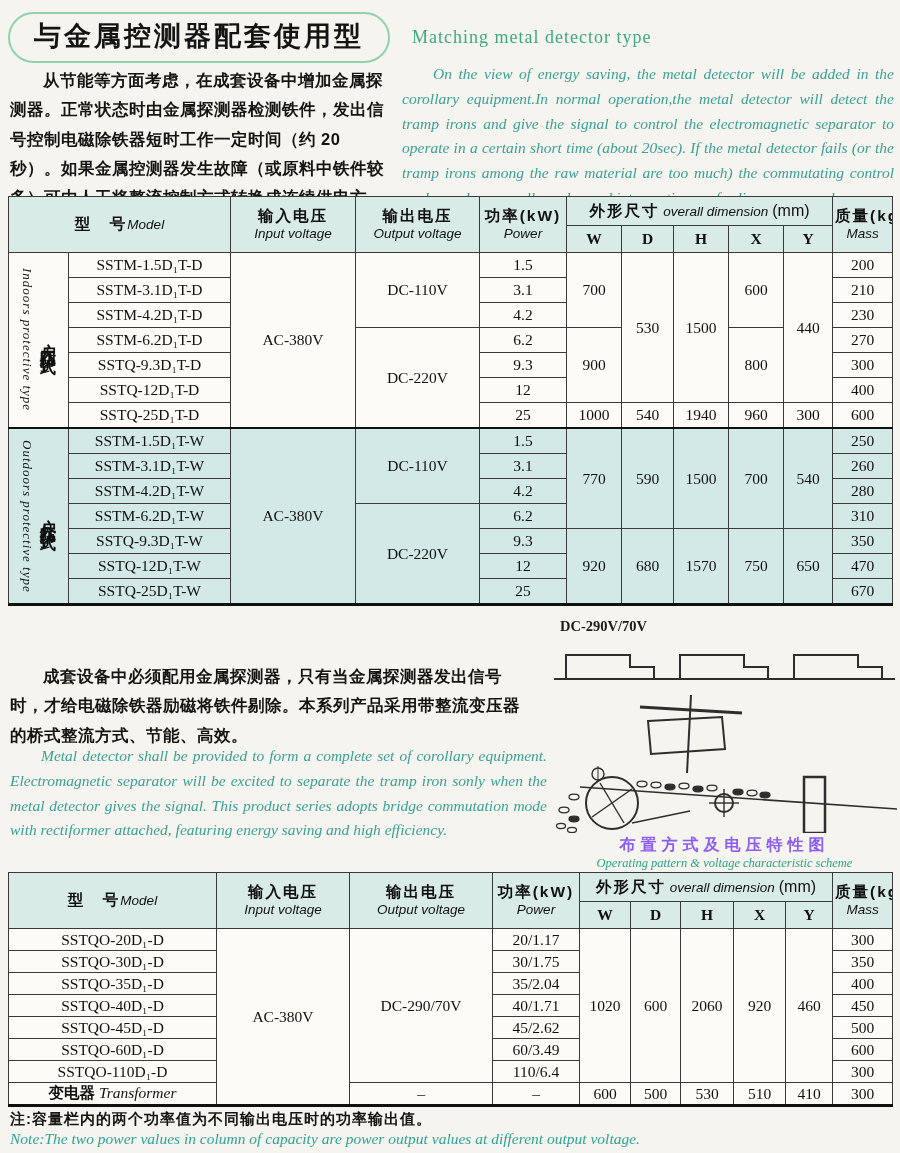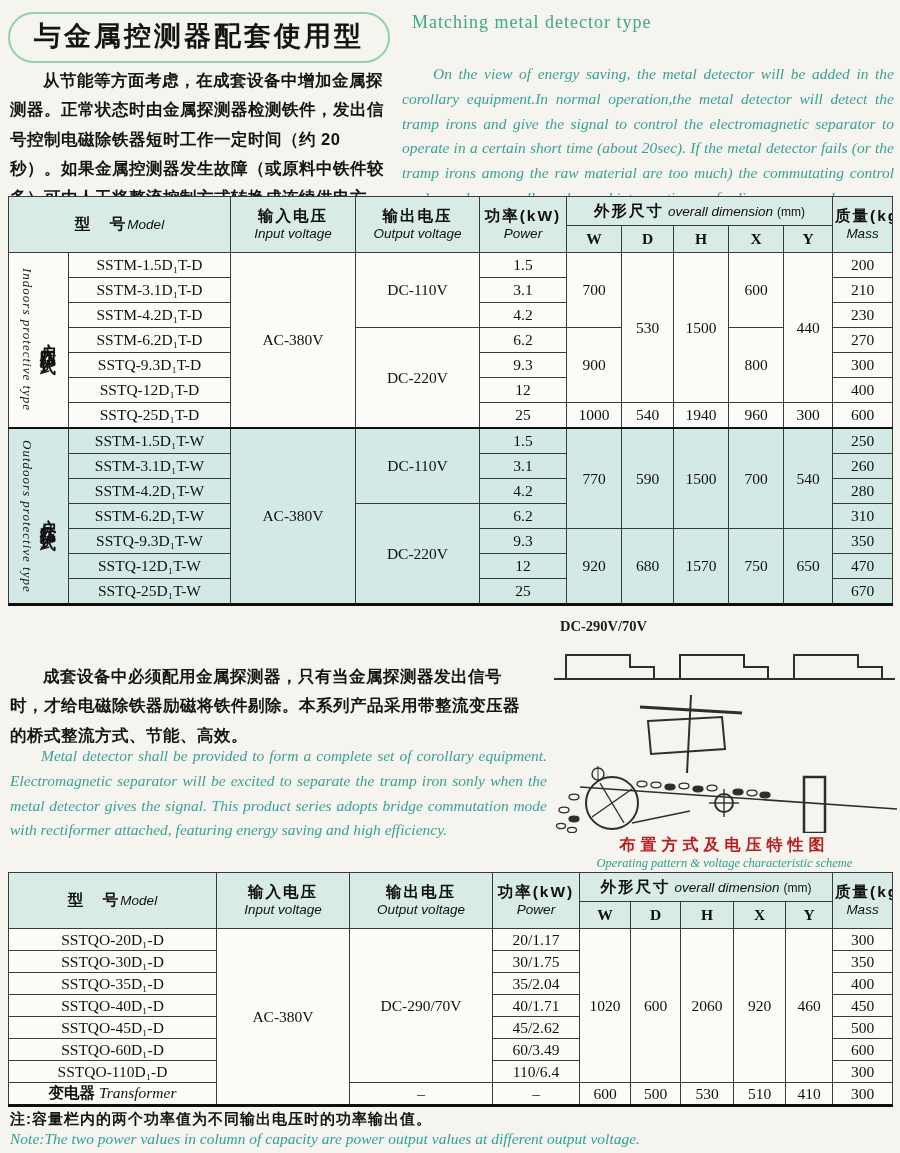--- a/index.html
+++ b/index.html
@@ -3,21 +3,21 @@
 <meta charset="utf-8">
 <style>
   html,body { margin:0; padding:0; }
   .page {
     position:relative; width:900px; height:1153px;
     background:#f5f4ee; overflow:hidden;
     font-family:"Liberation Sans", sans-serif; color:#1b1b1b;
   }
 
   
-  .sec-head { position:absolute; display:flex; gap:22px; }
+  .sec-head { position:absolute; display:flex; align-items:center; gap:22px; }
   #sec1-head { left:8px; top:12px; }
   #sec2-head { left:8px; top:606px; }
   .pill {
     border:2px solid #8fd2ac; border-radius:34px; padding:4px 24px 7px;
     font-size:27px; font-weight:bold; letter-spacing:3px; color:#141414;
     background:transparent; white-space:nowrap;
   }
   .sec-en { font-family:"Liberation Serif", serif; font-size:18px; color:#3fa97e; letter-spacing:1px; }
 
   
@@ -37,38 +37,38 @@
   th, td { border:1px solid #3a3a3a; text-align:center; vertical-align:middle; padding:0 2px;
            font-family:"Liberation Serif", serif; font-size:15.5px; color:#101010;
            overflow:hidden; white-space:nowrap; }
   thead th { background:#d8ebe6; }
   #table1 tbody td { height:24px; }
   #table2 tbody td { height:21px; }
   .h1 th { height:28px; } .h2 th { height:26px; }
   .th-zh { font-family:"Liberation Sans", sans-serif; font-weight:bold; font-size:15.5px; letter-spacing:2px; }
   .th-en { font-family:Liberation Sans, sans-serif; font-style:italic; font-weight:normal; font-size:13.5px; }
   .th-line { display:block; line-height:1.25; }
-  .dim-unit { font-family:"Liberation Sans", sans-serif; font-weight:normal; font-size:12px; }
+  .dim-unit { font-family:"Liberation Sans", sans-serif; font-weight:normal; font-size:16px; }
   .outdoor td { background:#d2e9e6; }
   .outdoor-first td { border-top:2.5px solid #101010; }
 
   
   .vwrap { display:flex; align-items:center; justify-content:center; height:100%; gap:2px; }
   .vlabel-en { writing-mode:vertical-rl; text-orientation:sideways;
                font-family:"Liberation Serif", serif; font-style:italic; font-size:13px; letter-spacing:1px; }
   .vlabel-zh { writing-mode:vertical-rl; text-orientation:upright;
                font-family:"Liberation Sans", sans-serif; font-weight:bold; font-size:16px; letter-spacing:4px; }
   .model-mix .zh { font-family:"Liberation Sans", sans-serif; font-weight:bold; }
   .model-mix .en { font-family:"Liberation Serif", serif; font-style:italic; }
 
   
   #diagram { position:absolute; left:552px; top:606px; width:345px; }
   .wf-label { margin:12px 0 2px 8px; font-family:"Liberation Serif", serif; font-weight:bold; font-size:14.5px; color:#1b1b1b; }
   .diag-svg { display:block; }
-  .cap-zh { text-align:center; font-weight:bold; font-size:16px; letter-spacing:5px; margin-top:2px; color:#b91c1c; }
+  .cap-zh { text-align:center; font-weight:bold; font-size:16px; letter-spacing:5px; margin-top:2px; color:#8b5cf6; }
   .cap-en { text-align:center; font-family:"Liberation Serif", serif; font-style:italic; font-size:12.5px; color:#2ba287; }
 
   
   #note-zh { position:absolute; left:10px; top:1110px; font-size:15px; font-weight:bold; color:#141414; letter-spacing:1px; }
   #note-en { position:absolute; left:10px; top:1130px; font-family:"Liberation Serif", serif; font-style:italic;
              font-size:15.5px; color:#2fa398; }
 </style>
 </head>
 <body>
 

